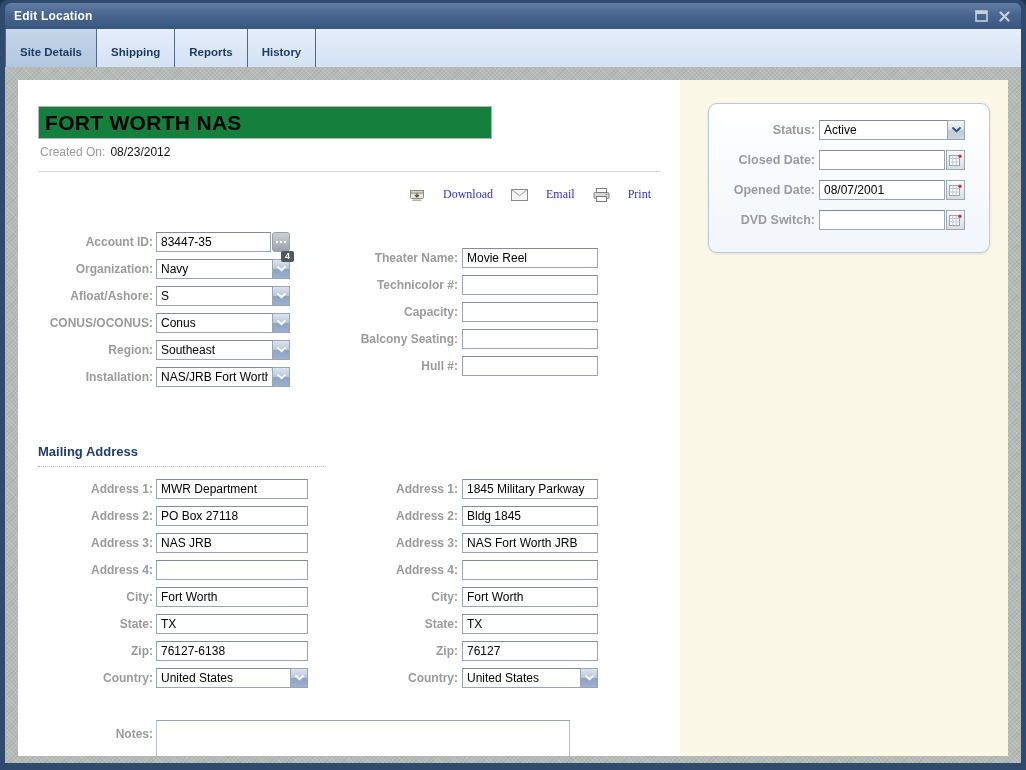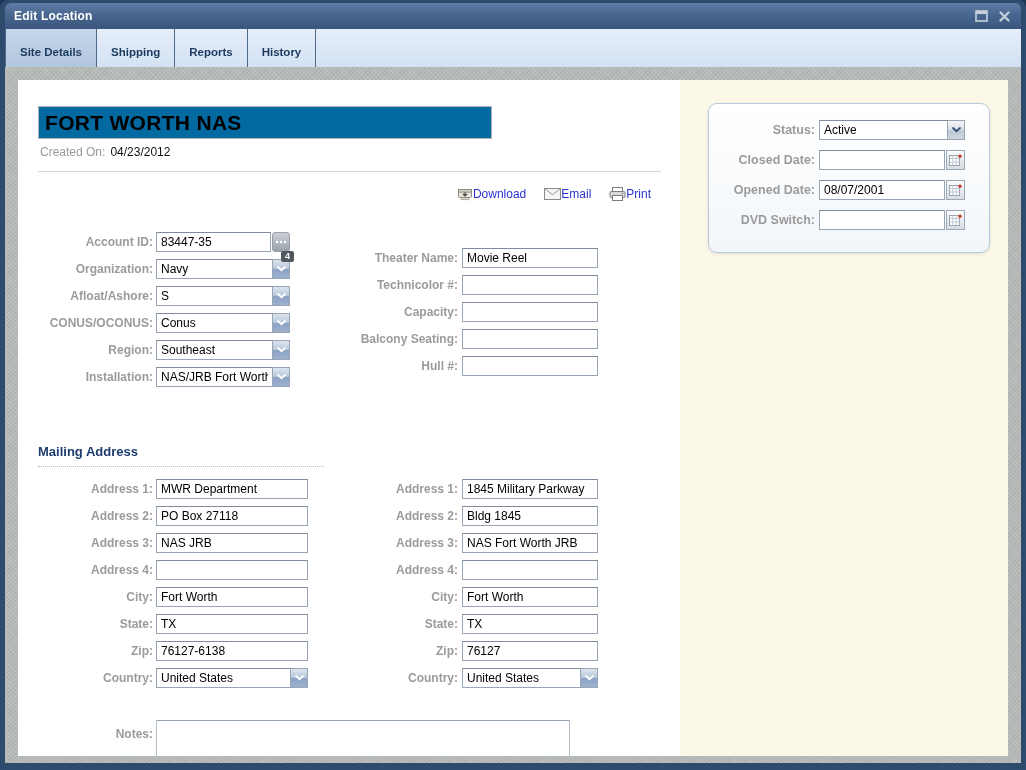--- a/index.html
+++ b/index.html
@@ -42,32 +42,32 @@
     background-image:
       repeating-linear-gradient(45deg,rgba(255,255,255,.12) 0 1px,transparent 1px 3px),
       repeating-linear-gradient(-45deg,rgba(80,92,86,.10) 0 1px,transparent 1px 3px);
   }
   .panel-main{position:absolute;left:13px;top:13px;width:662px;bottom:7px;background:#ffffff;overflow:hidden;}
   .panel-side{position:absolute;left:675px;top:13px;width:328px;bottom:7px;background:#fcf8e7;}
 
   
   .name-box{
     position:absolute;left:20px;top:26px;width:446px;height:31px;
-    border:1px solid #b3b3b3;background:#0369a1;box-sizing:content-box;
+    border:1px solid #b3b3b3;background:#15803d;box-sizing:content-box;
     font-size:21px;font-weight:bold;color:#000;letter-spacing:.3px;
     padding:0 0 0 6px;outline:none;font-family:inherit;
   }
   .created{position:absolute;left:22px;top:65px;font-size:12px;}
   .created .cl{color:#9a9a9a;}
   .created .cv{color:#111;margin-left:5px;}
   .divider{position:absolute;left:20px;top:91px;width:623px;border-top:1px solid #d6d6d6;}
 
   
   .actions{position:absolute;top:107px;right:29px;display:flex;gap:18px;align-items:center;}
-  .action-link{display:flex;align-items:center;gap:0;color:#2b32cc;font-size:12px;cursor:pointer;}
+  .action-link{display:flex;align-items:center;gap:18px;color:#2b32cc;font-size:12px;cursor:pointer;font-family:Liberation Serif, serif;}
 
   
   .rows{position:absolute;}
   .row{display:flex;align-items:center;height:20px;margin-bottom:7px;}
   .lbl{font-size:12px;font-weight:bold;color:#9b9b9b;text-align:right;flex:none;white-space:nowrap;}
   .ctrl{display:flex;height:20px;position:relative;flex:none;}
   .txt{
     flex:1;min-width:0;height:100%;box-sizing:border-box;
     border:1px solid #97a5b4;border-top-color:#7e8c9b;
     font-size:12px;padding:0 4px;color:#000;background:#fff;font-family:inherit;outline:none;
@@ -181,21 +181,21 @@
       </div>
     </div>
 
   <div class="frame">
 
     <div class="panel-main">
 
       <input class="name-box" value="FORT WORTH NAS" style="">
 
       <div class="created">
-        <span class="cl">Created On:</span><span class="cv">04/23/2012</span>
+        <span class="cl">Created On:</span><span class="cv">08/23/2012</span>
       </div>
 
       <div class="divider"></div>
 
       <div class="actions" id="actions">
           <a class="action-link">
             <span class="icon" style="display: inline-flex;">
               <svg width="16" height="14" viewBox="0 0 16 14">
                 <rect x="1.5" y="2.5" width="13" height="8" rx="1" fill="#e9e5d9" stroke="#8c8c80"></rect>
                 <rect x="1.5" y="2.5" width="13" height="2.6" fill="#d6d2c4" stroke="#8c8c80"></rect>

